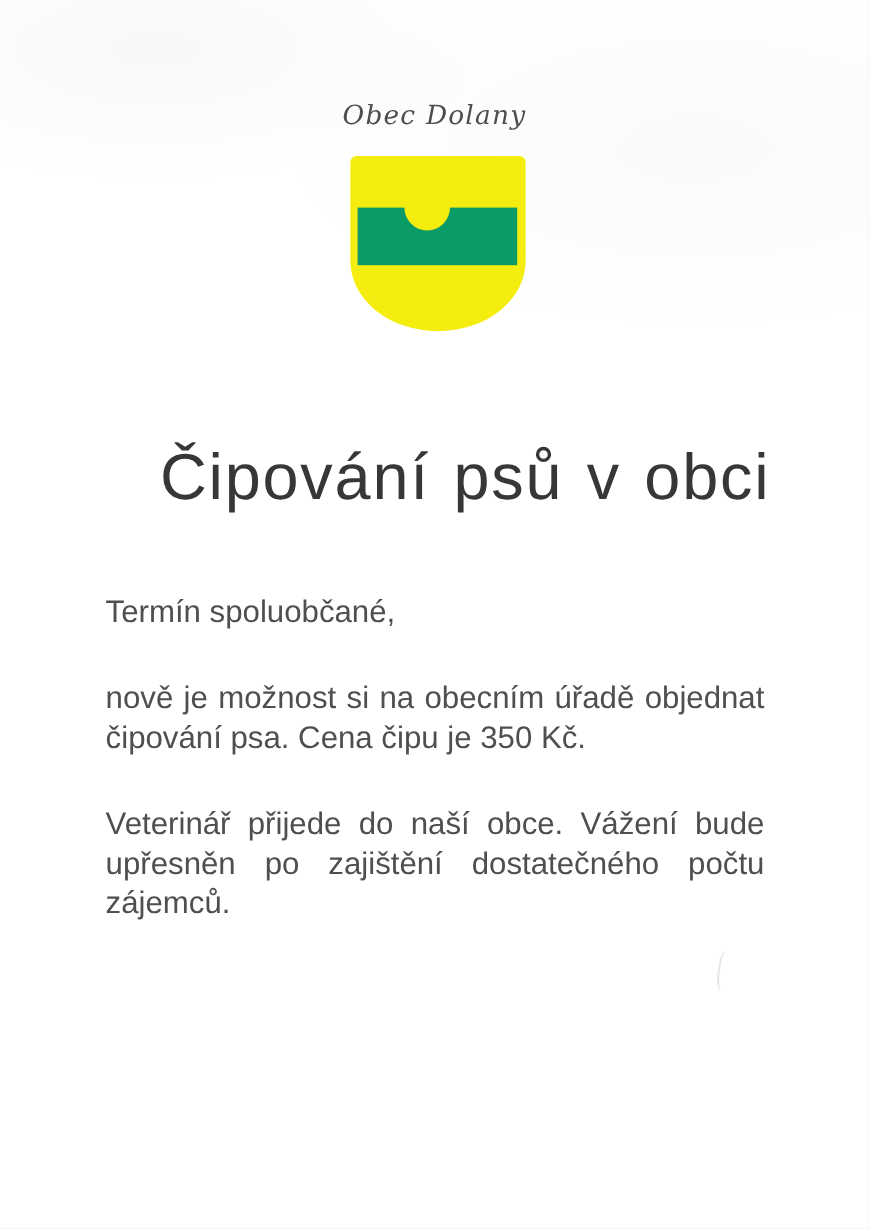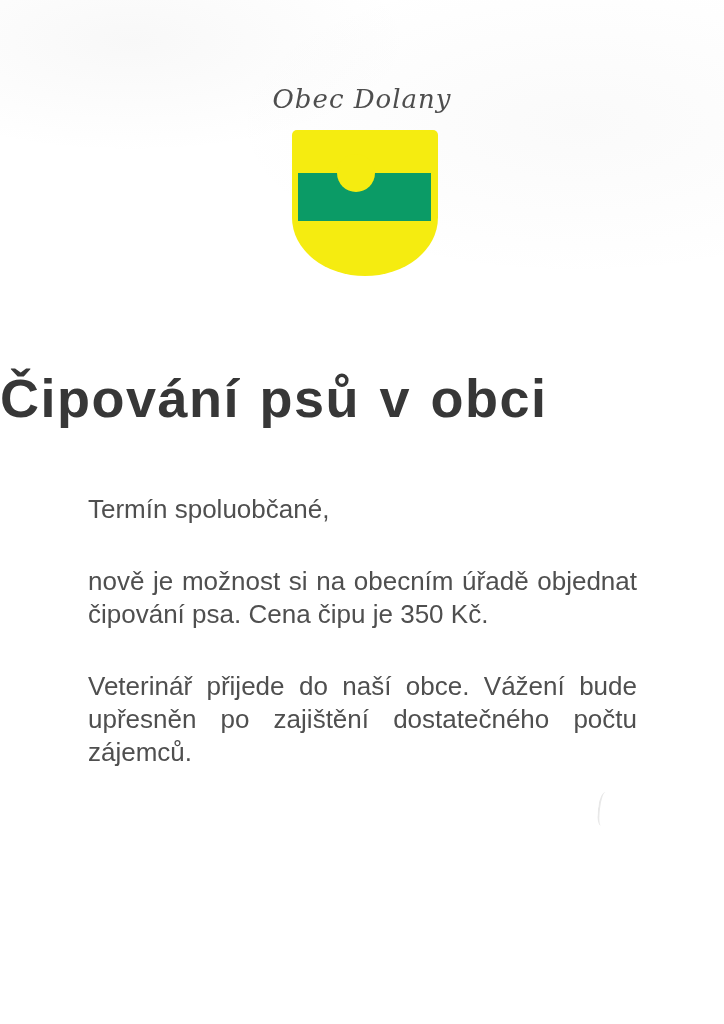--- a/index.html
+++ b/index.html
@@ -22,21 +22,21 @@
 
   
   .org-name {
     position: absolute;
     top: 84px;
     left: 0;
     width: 724px;
     text-align: center;
     font-family: "DejaVu Serif", serif;
     font-style: italic;
-    font-size: 26px;
+    font-size: 22px;
     letter-spacing: 1px;
     color: #4e4e4e;
   }
 
   
   .coa {
     position: absolute;
     left: 292px;
     top: 130px;
     width: 146px;
@@ -66,24 +66,24 @@
     border-radius: 50%;
     background: var(--shield-color, #f5ec10);
   }
 
   
   .doc-title {
     position: absolute;
     top: 331px;
     left: 0;
     width: 642px;
-    text-align: left;
+    text-align: right;
     font-size: 54px;
     line-height: 62px;
-    font-weight: bold;
+    font-weight: normal;
     letter-spacing: 1.5px;
     word-spacing: 3px;
     color: #373737;
     white-space: nowrap;
   }
 
   
   .doc-body {
     position: absolute;
     top: 493px;

